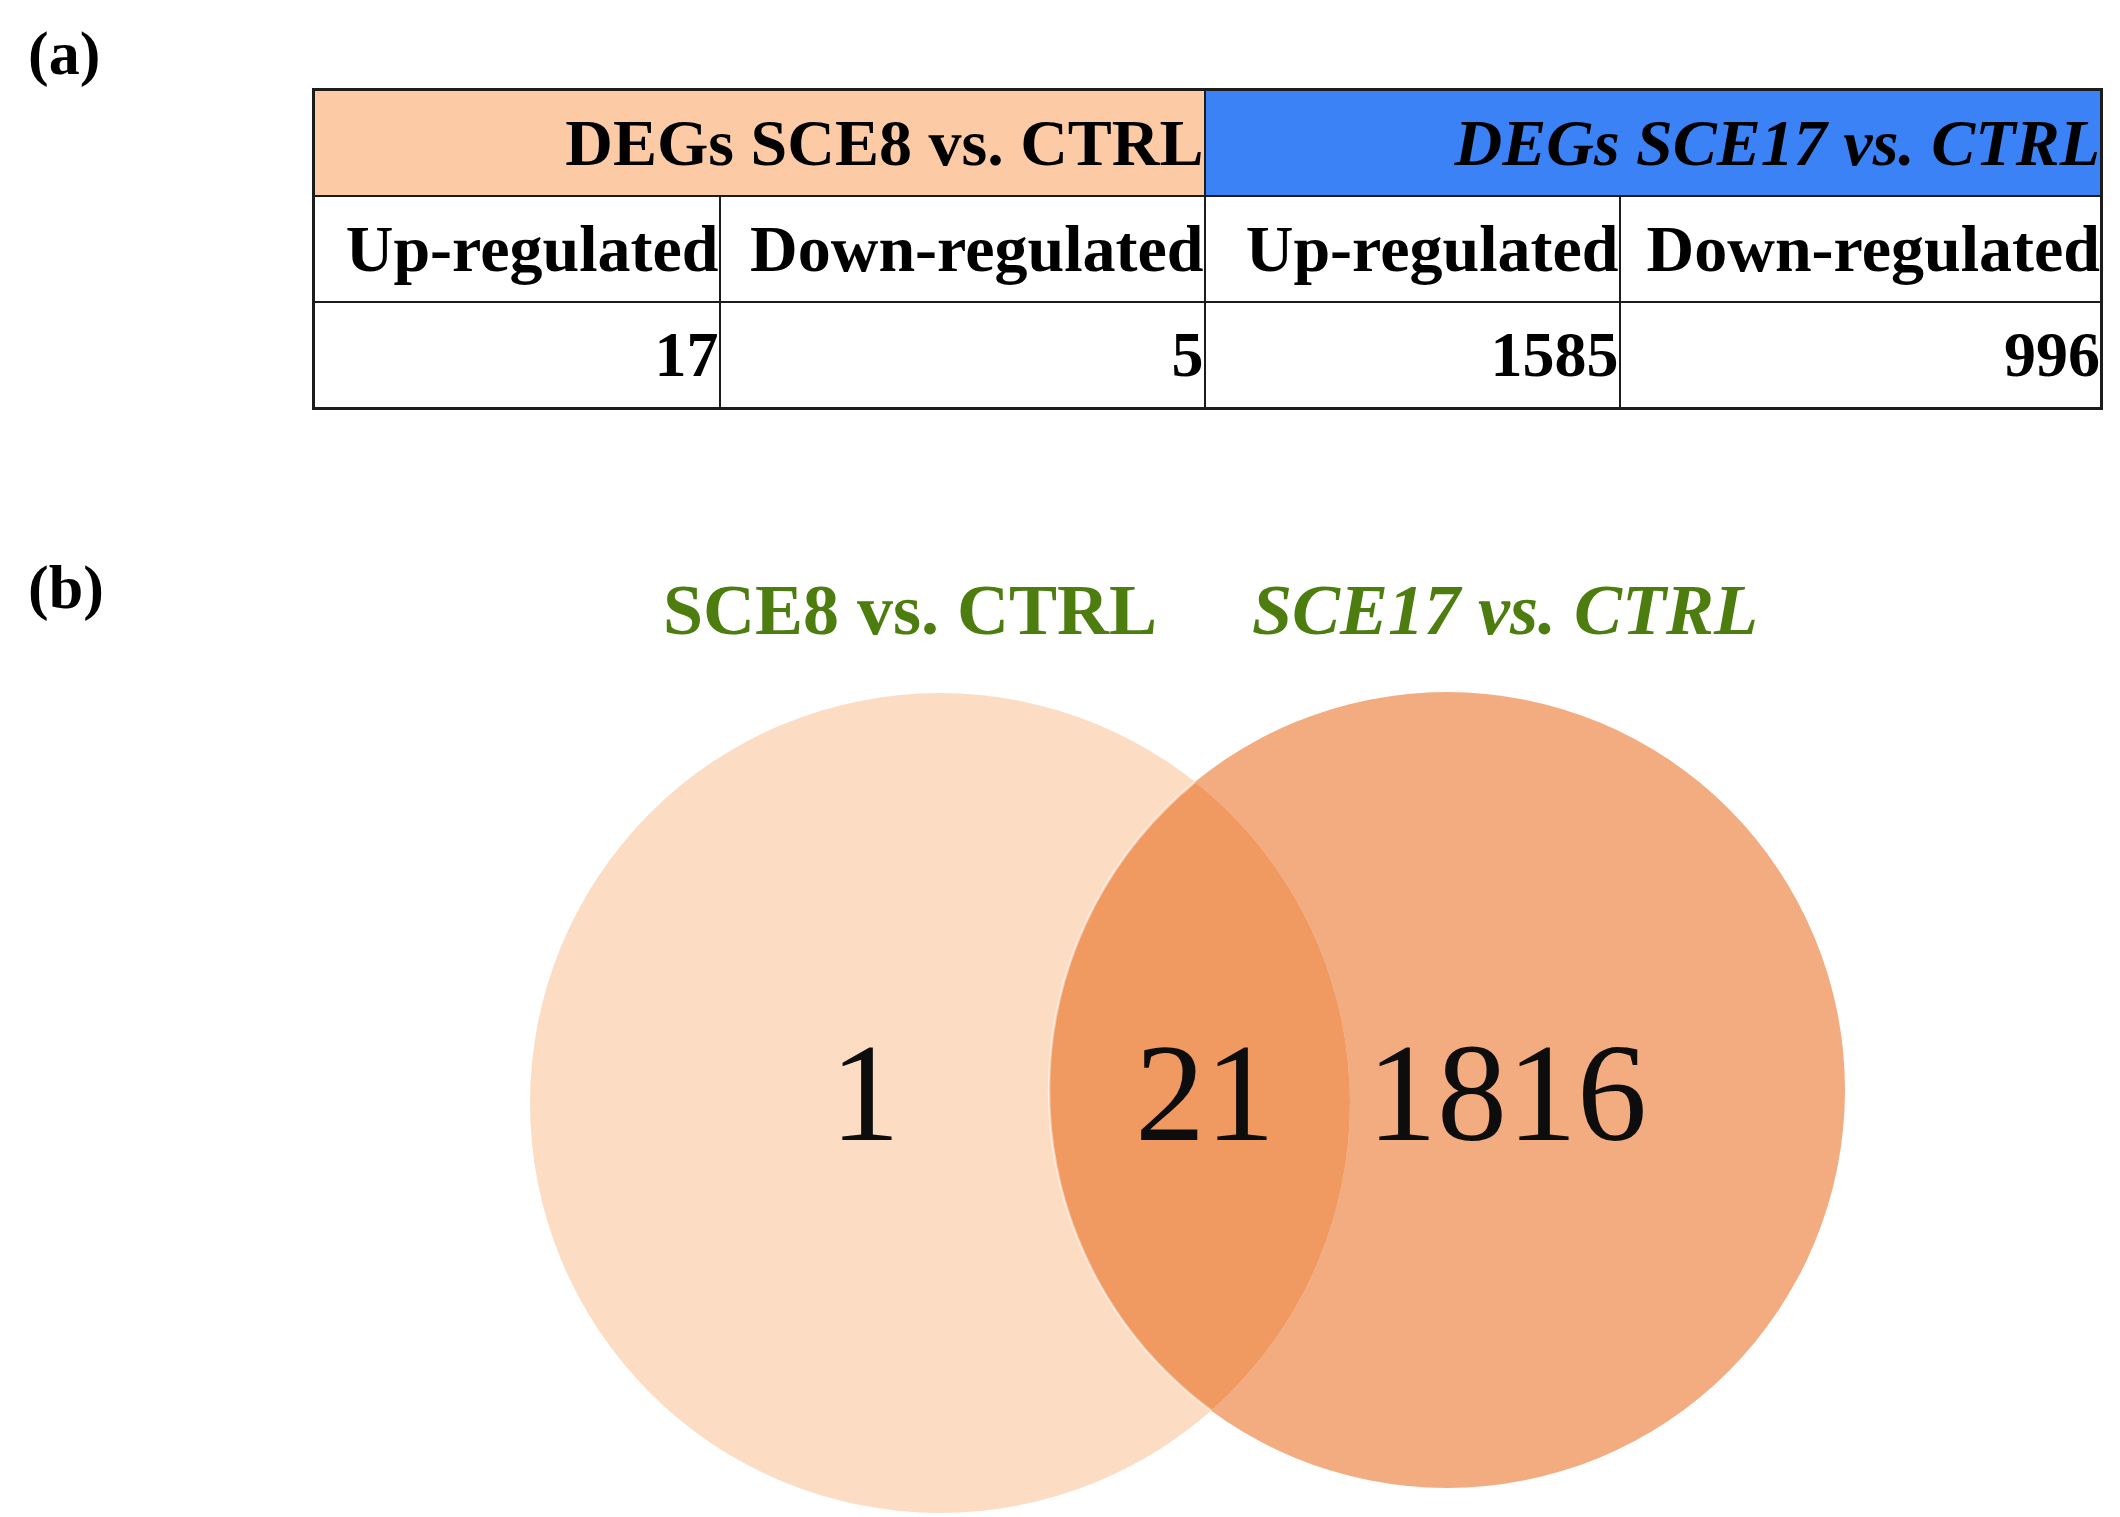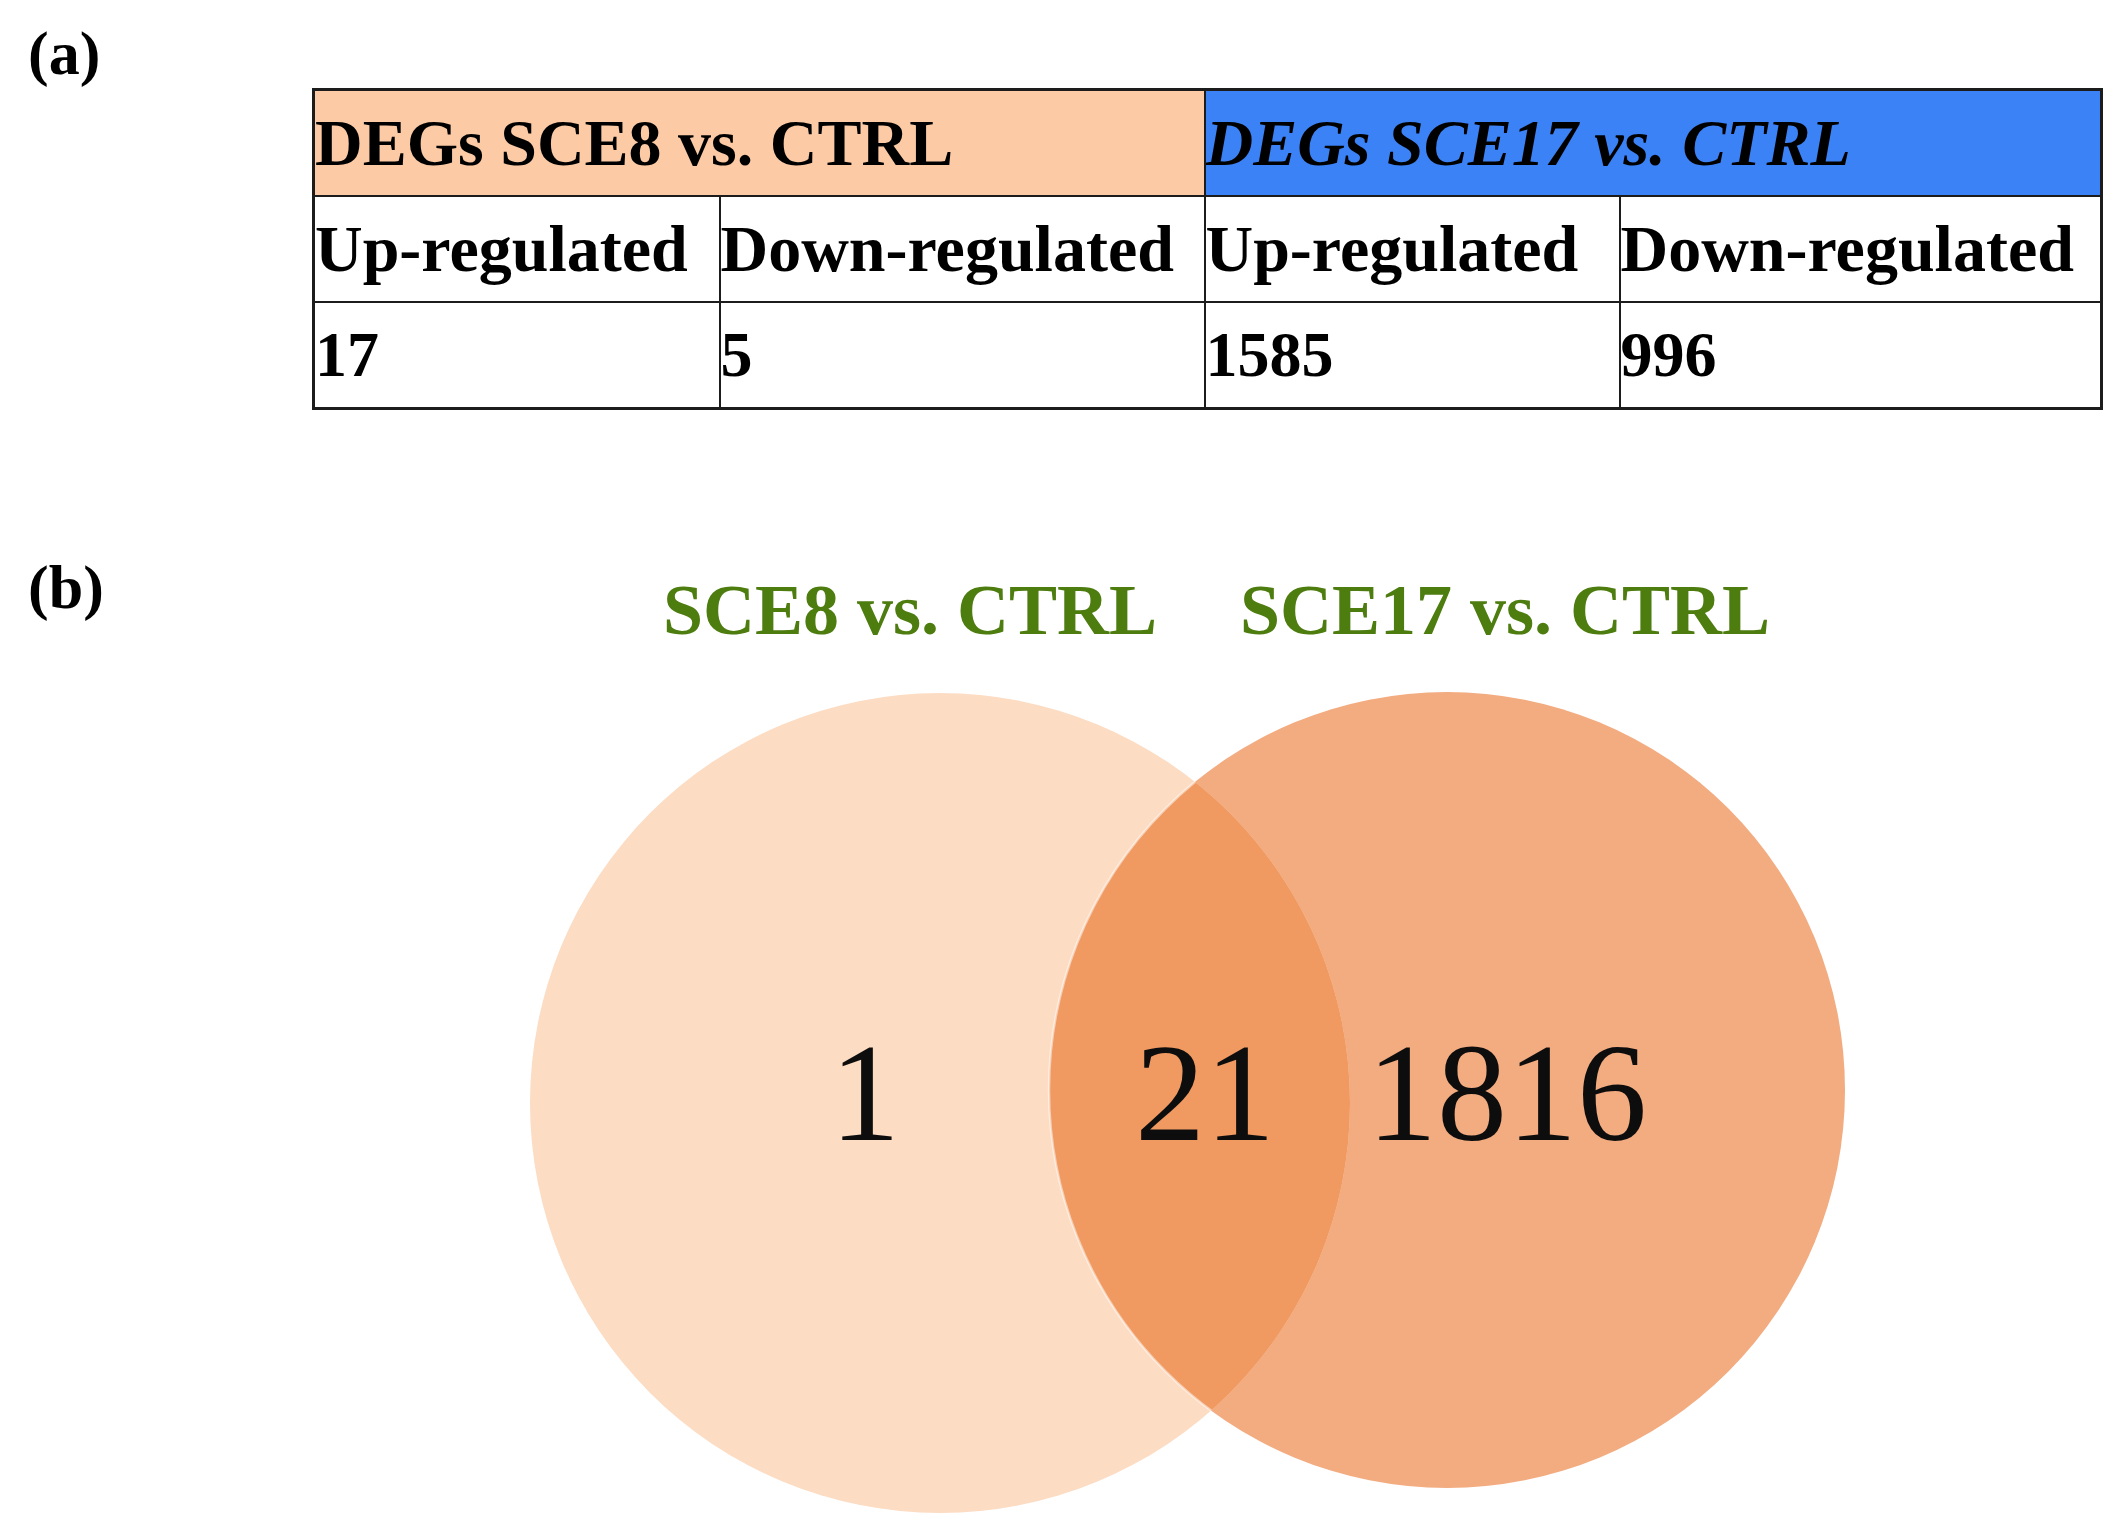--- a/index.html
+++ b/index.html
@@ -33,21 +33,21 @@
     position: absolute;
     left: 312px;
     top: 88px;
     width: 1788px;
     border-collapse: collapse;
     table-layout: fixed;
     border: 3px solid #1c1c1c;
   }
   table.deg-table th, table.deg-table td {
     border: 2px solid #1c1c1c;
-    text-align: left;
+    text-align: right;
     vertical-align: middle;
     padding: 0;
     height: 104px;
     overflow: hidden;
     white-space: nowrap;
   }
   .gh-left  { background: #fccba6; }
   .gh-right { background: #3b82f6; font-style: italic; }
   .row-group th { font-weight: bold; font-size: 66px; }
   .row-sub td   { font-weight: bold; font-size: 66px; }
@@ -71,21 +71,21 @@
     position: absolute;
     top: 574px;
     transform: translateX(-50%);
     font-weight: bold;
     font-size: 72px;
     line-height: 1;
     white-space: nowrap;
     color: #4d7c0f;
   }
   #venn-label-left  { left: 910px; }
-  #venn-label-right { left: 1505px; }
+  #venn-label-right { left: 1505px; font-style: italic; }
 </style>
 </head>
 <body>
 
 <div class="canvas">
 
   <div id="panel-a" class="panel-label">(a)</div>
 
   <table class="deg-table">
     <colgroup>

